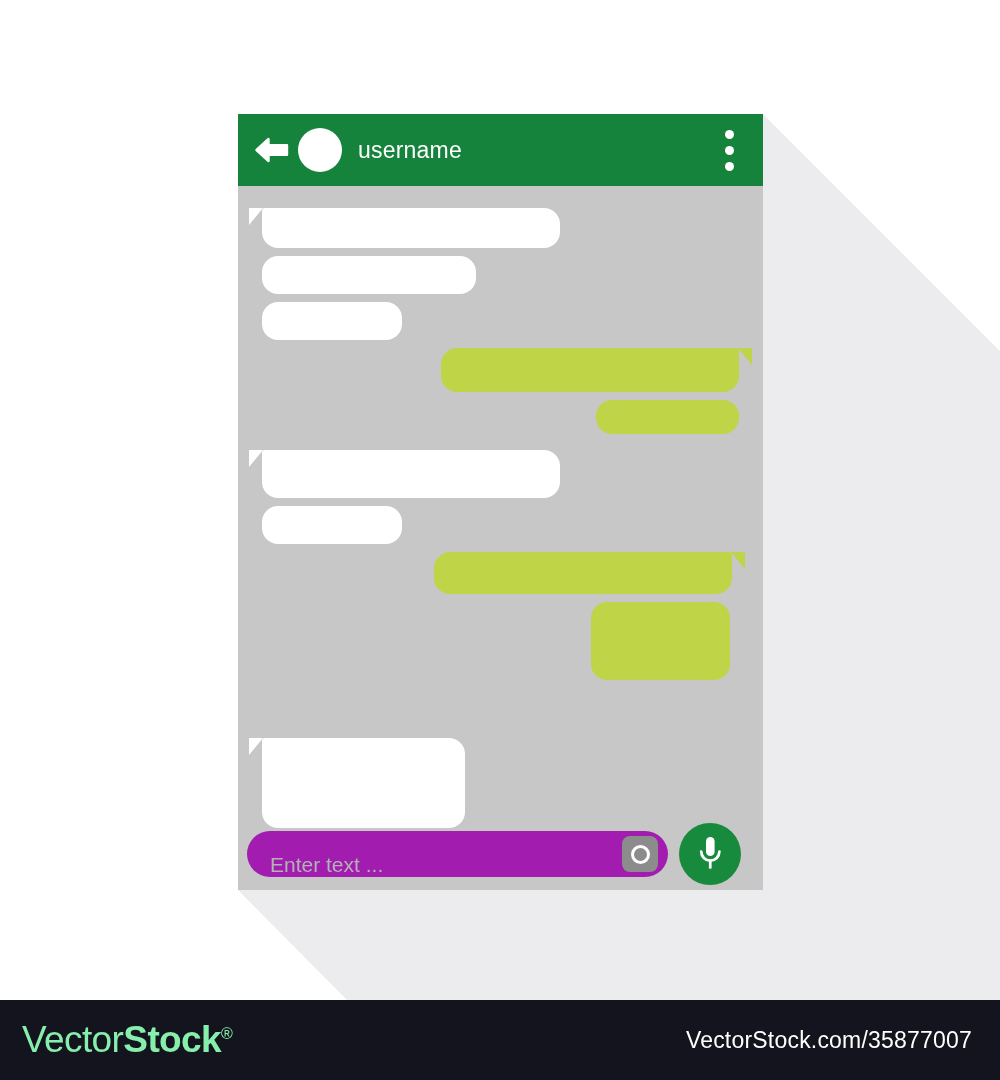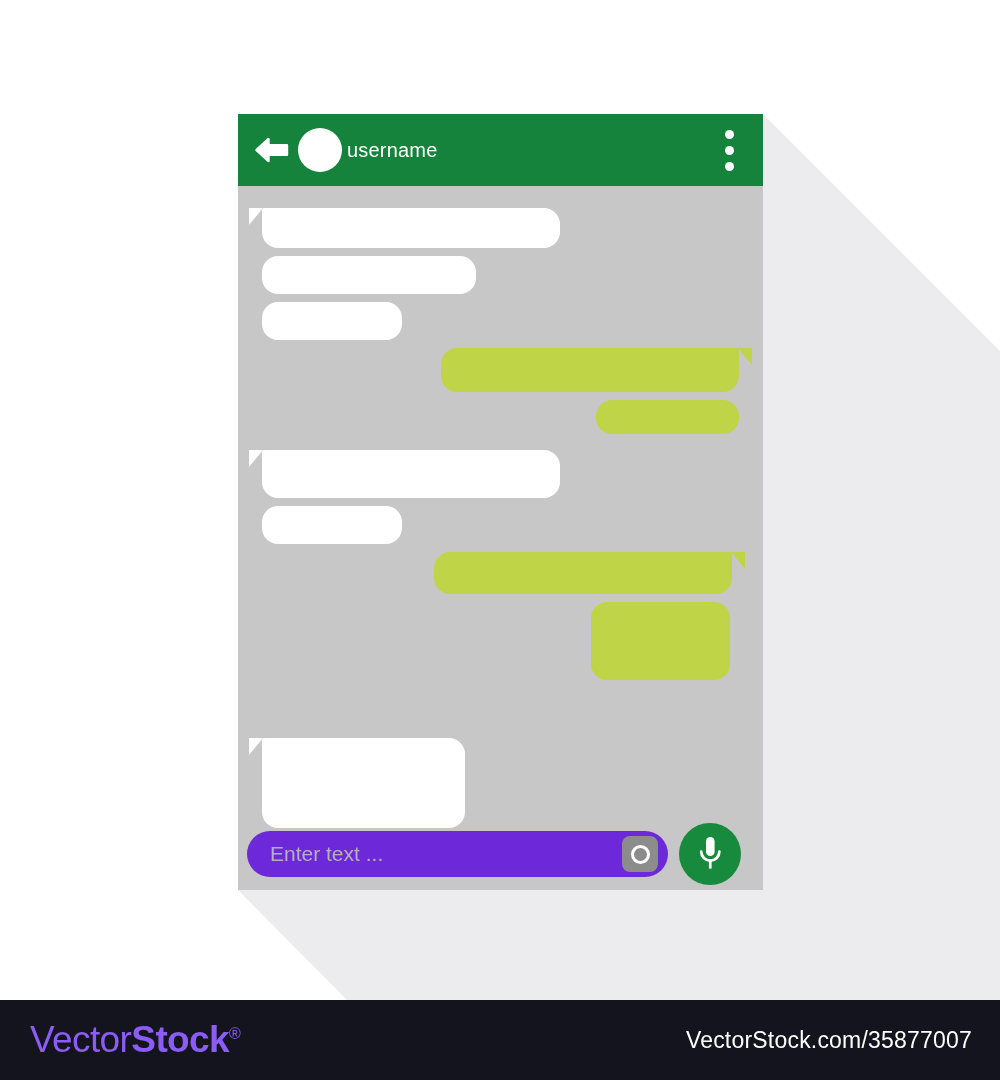--- a/index.html
+++ b/index.html
@@ -73,22 +73,22 @@
   #avatar {
     width: 44px;
     height: 44px;
     border-radius: 50%;
     background: #ffffff;
     margin-left: 6px;
     flex: none;
   }
   #header-title {
     color: #ffffff;
-    font-size: 20px;
-    margin-left: 5px;
+    font-size: 23px;
+    margin-left: 16px;
     letter-spacing: 0.2px;
     white-space: nowrap;
     font-weight: 400;
   }
   #menu-button {
     margin-left: auto;
     margin-right: 22px;
     width: 24px;
     height: 44px;
     display: flex;
@@ -166,24 +166,24 @@
     height: 72px;
     display: flex;
     align-items: center;
     z-index: 3;
   }
   #text-input {
     position: relative;
     margin-left: 9px;
     width: 421px;
     height: 46px;
-    background: #6d28d9;
+    background: #a21caf;
     border-radius: 23px;
     display: flex;
-    align-items: center;
+    align-items: flex-end;
     box-sizing: border-box;
   }
   #input-placeholder {
     color: #b3b3b3;
     font-size: 21px;
     margin-left: 23px;
     white-space: nowrap;
     user-select: none;
   }
   #camera-button {
@@ -225,22 +225,22 @@
     left: 0;
     top: 1000px;
     width: 1000px;
     height: 80px;
     background: #14141f;
     display: flex;
     align-items: center;
     z-index: 5;
   }
   #wm-logo {
-    margin-left: 30px;
-    color: #8b5cf6;
+    margin-left: 22px;
+    color: #86efac;
     font-size: 37px;
     letter-spacing: -0.6px;
     white-space: nowrap;
   }
   #wm-logo .wm-thin { font-weight: 300; }
   #wm-logo .wm-bold { font-weight: 700; }
   #wm-logo .wm-reg {
     font-size: 16px;
     vertical-align: super;
     font-weight: 400;

